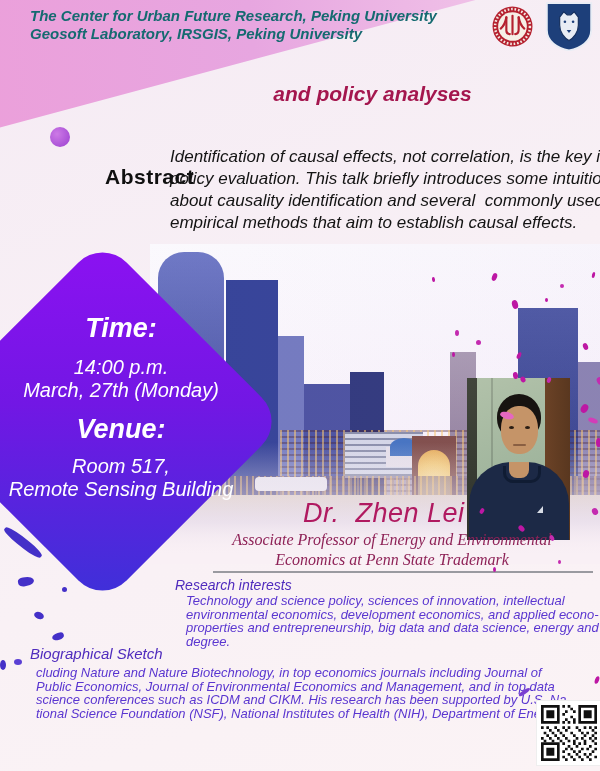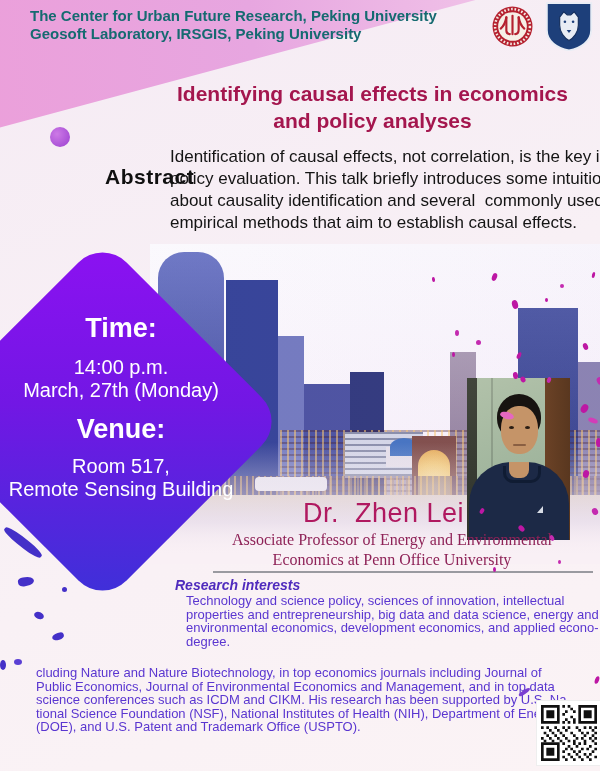--- a/index.html
+++ b/index.html
@@ -1,20 +1,20 @@
 <!DOCTYPE html>
 <html><head>
 <meta charset="utf-8">
 <style>
   html,body{margin:0;padding:0;background:#ddd;}
   .poster{position:relative;width:600px;height:771px;overflow:hidden;
     background:linear-gradient(160deg,#f5ebf4 0%,#f8f0f5 45%,#fbf3f5 100%);
     font-family:"Liberation Sans",sans-serif;}
   .abs{position:absolute;}
-  .line{white-space:pre;}
+  .line{white-space:pre;font-style:italic;}
 
   
   .swoosh{position:absolute;left:-180px;top:-262px;width:760px;height:330px;
     transform:rotate(-15deg);border-radius:0 0 120px 70px;
     background:linear-gradient(100deg,#ee9cd7 0%,#e7a6e0 55%,#f5d0ec 100%);}
   .orchid-dot{position:absolute;left:50px;top:127px;width:20px;height:20px;border-radius:50%;
     background:radial-gradient(circle at 35% 35%,#cd7ae6,#9b3fd0);}
 
   
   .org{color:#156a70;font-weight:bold;font-size:15px;line-height:18px;}
@@ -48,21 +48,21 @@
   
   .portrait{position:absolute;left:467px;top:378px;width:103px;height:162px;overflow:hidden;
     background:linear-gradient(160deg,#b2c2aa 0%,#9fb49c 60%,#93a892 100%);}
 
   
   .speaker-name{color:#b01960;font-size:27px;letter-spacing:.5px;}
   .affil{color:#8e2257;font-family:"Liberation Serif",serif;font-size:16px;line-height:20px;text-align:center;}
   .sep{position:absolute;left:213px;top:571px;width:380px;height:2px;background:#9a9aa0;}
 
   
-  .sec-head{color:#4f2bbd;font-weight:bold;font-style:italic;}
+  .sec-head{color:#4f2bbd;font-weight:normal;font-style:italic;}
   .sec-body{color:#5a36d0;font-size:13px;line-height:13.6px;}
 
   .spl i{position:absolute;display:block;border-radius:50%;}
   .qr{position:absolute;left:537px;top:701px;width:64px;height:64px;background:#fff;
     box-shadow:0 0 0 1px #eee;}
 </style>
 </head>
 <body>
 
 <div class="poster">
@@ -89,21 +89,20 @@
   </svg>
   <svg class="abs" style="left:545px;top:2px;" width="48" height="49" viewBox="0 0 40 42">
     <path d="M1 1 h38 v23 c0 10 -9 15.5 -19 17.5 C10 39.5 1 34 1 24 Z" fill="#1d3f7a" stroke="#e9edf5" stroke-width="1.6"></path>
     <path d="M12 13 l3.5 -4.5 3 2.5 h3 l3 -2.5 L28 13 v7 c0 6 -4 11 -8 13 c-4 -2 -8 -7 -8 -13 Z" fill="#e8ecf4" stroke="#16305e" stroke-width="1"></path>
     <circle cx="16.5" cy="17" r="1.1" fill="#1d3f7a"></circle>
     <circle cx="23.5" cy="17" r="1.1" fill="#1d3f7a"></circle>
     <path d="M18 24 h4 l-2 2.5 Z" fill="#1d3f7a"></path>
   </svg>
 
   <div class="abs title" style="left:145px;top:80px;width:455px;">
-    <div class="line">Identifying causal effects in economics</div>
     <div class="line">and policy analyses</div>
   </div>
 
   <div class="abs abstract-label" style="left:75px;top:165px;">Abstract</div>
   <div class="abs abstract-body" style="left:170px;top:146px;">
     <div class="line">Identification of causal effects, not correlation, is the key in</div>
     <div class="line">policy evaluation. This talk briefly introduces some intuition</div>
     <div class="line">about causality identification and several  commonly used</div>
     <div class="line">empirical methods that aim to establish causal effects.</div>
   </div>
@@ -154,38 +153,38 @@
     <div class="abs" style="left:46px;top:66px;width:13px;height:2px;border-radius:2px;background:#8a5f42;"></div>
     <div class="abs" style="left:2px;top:84px;width:100px;height:78px;border-radius:42px 42px 0 0;background:#1c2946;"></div>
     <div class="abs" style="left:42px;top:84px;width:20px;height:16px;background:#c59468;border-radius:0 0 8px 8px;"></div>
     <div class="abs" style="left:36px;top:88px;width:32px;height:14px;border:3px solid #101c33;border-top:none;border-radius:0 0 10px 10px;background:transparent;"></div>
     <div class="abs" style="left:70px;top:128px;width:6px;height:7px;background:#d8dde6;clip-path:polygon(0 100%,100% 0,100% 100%);"></div>
   </div>
 
   <div class="abs speaker-name line" style="left:303px;top:498px;">Dr.  Zhen Lei</div>
   <div class="abs affil" style="left:222px;top:530px;width:340px;">
     <div class="line">Associate Professor of Energy and Environmental</div>
-    <div class="line">Economics at Penn Office University</div>
+    <div class="line">Economics at Penn State Trademark</div>
   </div>
   <div class="sep"></div>
 
   <div class="abs sec-head line" style="left:175px;top:577px;font-size:14px;">Research interests</div>
   <div class="abs sec-body" style="left:186px;top:594px;">
     <div class="line">Technology and science policy, sciences of innovation, intellectual</div>
+    <div class="line">environmental economics, development economics, and applied econo-</div>
     <div class="line">properties and entrepreneurship, big data and data science, energy and</div>
-    <div class="line">environmental economics, development economics, and applied econo-</div>
     <div class="line">degree.</div>
   </div>
 
+  <div class="abs sec-head line" style="left:30px;top:645px;font-size:15px;">Biographical Sketch</div>
   <div class="abs sec-body" style="left:36px;top:666px;">
     <div class="line">cluding Nature and Nature Biotechnology, in top economics journals including Journal of</div>
     <div class="line">Public Economics, Journal of Environmental Economics and Management, and in top data</div>
     <div class="line">science conferences such as ICDM and CIKM. His research has been supported by U.S. Na-</div>
     <div class="line">tional Science Foundation (NSF), National Institutes of Health (NIH), Department of Energy</div>
-    <div class="line">(DOE), and U.S. Patent and Trademark Office (USPTO).</div>
   </div>
 
   <div class="qr">
     <svg width="64" height="64" viewBox="-1.5 -1.5 24 24">
       <g fill="#111">
         <path d="M0 0h7v7h-7z M14 0h7v7h-7z M0 14h7v7h-7z"></path>
       </g>
       <g fill="#fff">
         <path d="M1 1h5v5h-5z M15 1h5v5h-5z M1 15h5v5h-5z"></path>
       </g>

